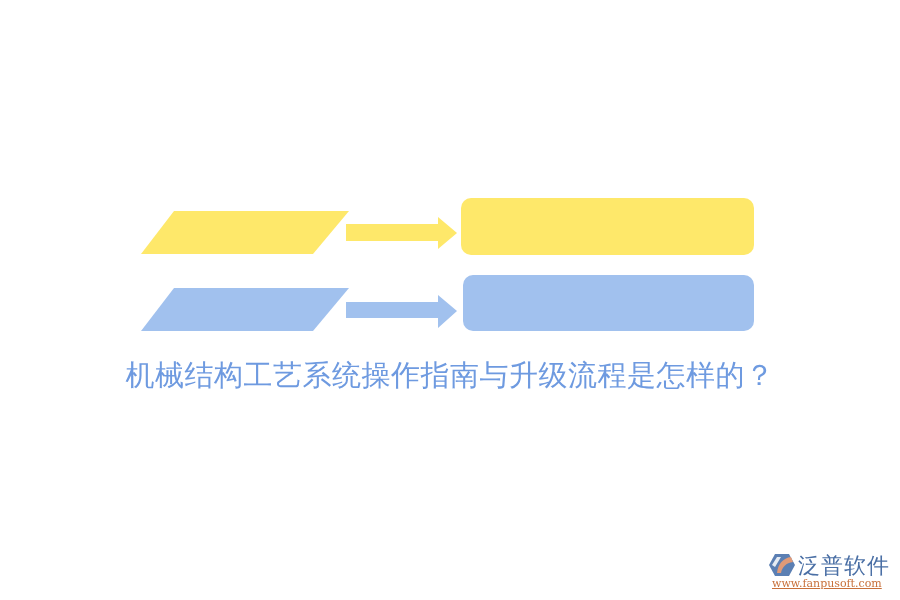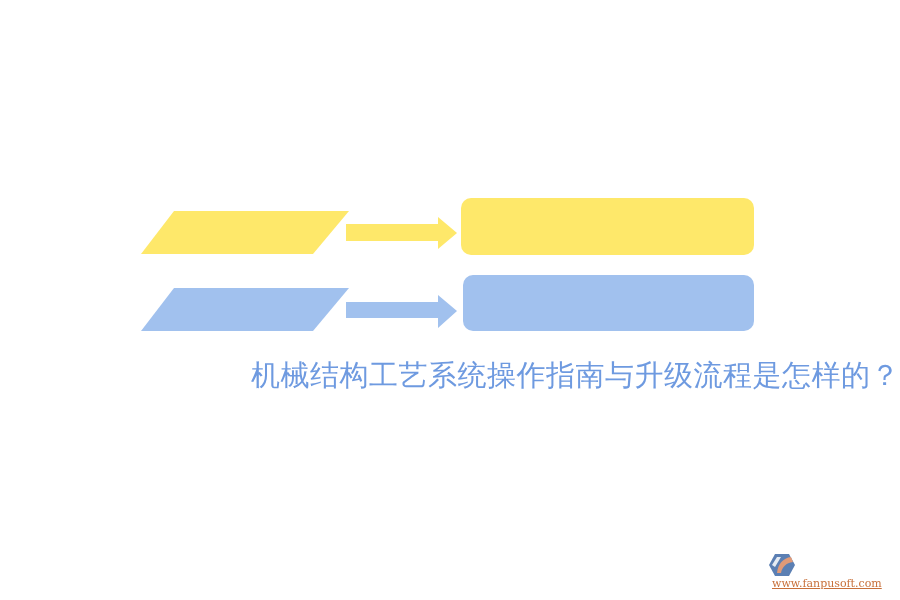--- a/index.html
+++ b/index.html
@@ -4,21 +4,21 @@
   <style>
     html, body { margin: 0; padding: 0; }
     body {
       width: 900px; height: 600px; background: #ffffff;
       position: relative; overflow: hidden;
       font-family: "DejaVu Serif", "Liberation Serif", serif;
     }
     .abs { position: absolute; }
     #diagram { left: 0; top: 0; width: 900px; height: 600px; }
     .title {
-      left: 0; width: 900px; top: 356px; text-align: right;
+      left: 0; width: 900px; top: 356px; text-align: center;
       font-size: 29px; letter-spacing: 0.5px;
       font-family: "DejaVu Serif", "Liberation Serif", serif;
     }
     .logo { left: 768px; top: 551px; width: 125px; height: 40px; }
     .logo-cn {
       position: absolute; left: 30px; top: 0px; font-size: 22px;
       font-family: "DejaVu Sans", "Liberation Sans", sans-serif;
       color: #4a6fa5; letter-spacing: 1px; white-space: nowrap;
     }
     .logo-url {
@@ -43,14 +43,15 @@
 </svg>
 
 <div class="abs title" style="color:#6e9ae0;">机械结构工艺系统操作指南与升级流程是怎样的？</div>
 
 <div class="abs logo">
   <svg class="logo-mark" viewBox="0 0 28 24" width="28" height="24">
     <polygon points="7,1 21,1 27,12 21,23 7,23 1,12" fill="#5b7fb3"></polygon>
     <path d="M9,20 C10,11 15,5 23,4 L25,9 C18,10 14,14 13,20 Z" fill="#e09a78"></path>
     <path d="M4,12 L9,4 L13,4 L7,14 Z" fill="#ffffff" opacity="0.85"></path>
   </svg>
+  <span class="logo-cn">泛普软件</span>
   <span class="logo-url">www.fanpusoft.com</span>
 </div>
 
 </body></html>

